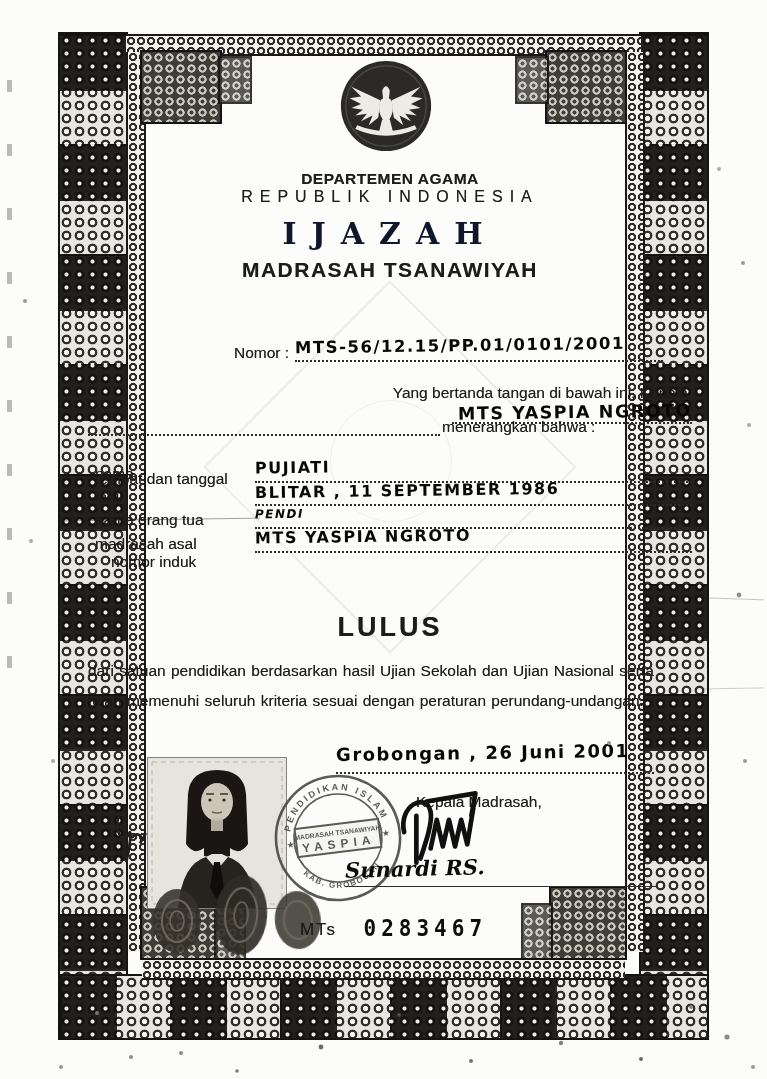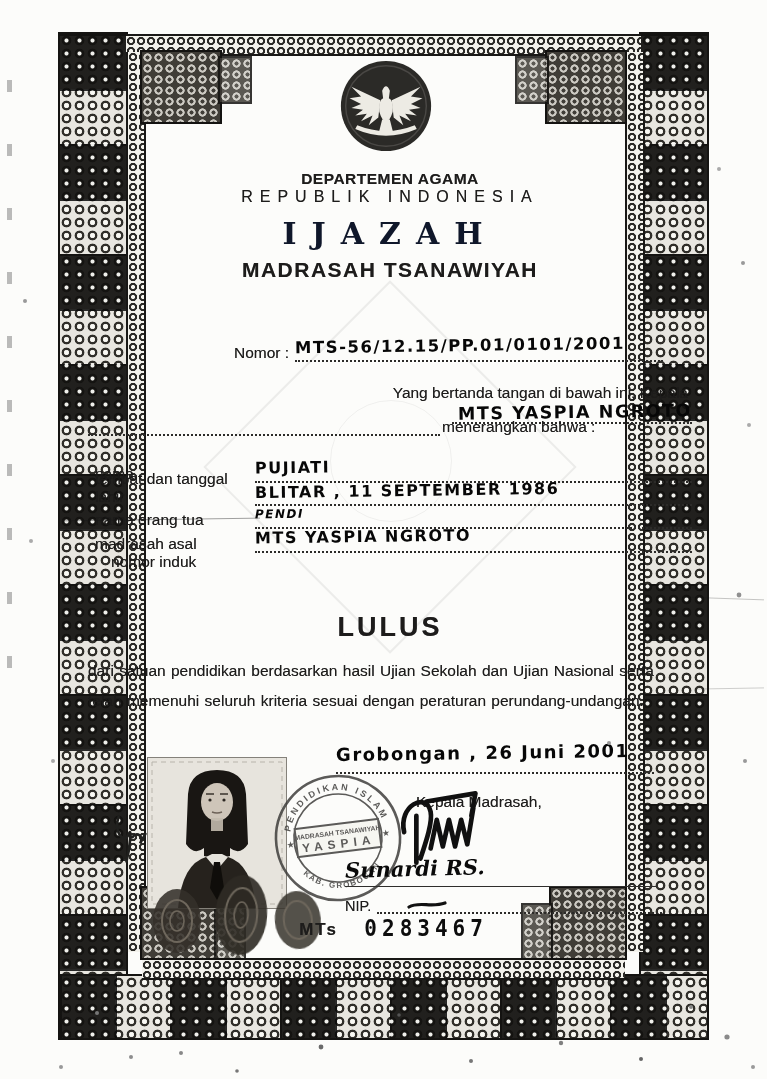--- a/index.html
+++ b/index.html
@@ -223,31 +223,23 @@
   </div>
 
   <div class="abs" style="left:396px;top:784px;width:112px;height:84px;z-index:5;">
     <svg viewBox="0 0 110 80" width="112" height="84">
       <path d="M8,46 C2,20 30,6 34,26 C36,36 30,54 24,72 M20,30 L20,76 M30,16 L78,8 L74,30 M34,62 L40,34 L46,60 L52,34 L58,60 L64,34 L70,58 L76,22" stroke="#101010" stroke-width="4.6" fill="none" stroke-linecap="round" stroke-linejoin="round"></path>
     </svg>
   </div>
 
   <div class="abs" style="left:345px;top:856px;font-family:'DejaVu Serif',serif;font-style:italic;font-weight:700;font-size:21px;color:#0a0a0a;transform:rotate(-1.5deg);z-index:6;">Sunardi RS.</div>
   <div class="abs" style="left:345px;top:886px;width:312px;border-bottom:1.8px solid #2f2e2c;"></div>
-  <div class="abs" style="left:345px;top:894px;display:flex;align-items:flex-end;">
-    <span class="printed" style="font-size:14.5px;margin-right:6px;">NIP.</span>
-    <span class="dotline" style="width:288px;height:18px;position:relative;">
-      <svg width="40" height="12" viewBox="0 0 40 12" style="position:absolute;left:30px;bottom:1px;">
-        <path d="M2,8 C12,2 24,9 38,4" stroke="#111" stroke-width="3.2" fill="none" stroke-linecap="round"></path>
-      </svg>
-    </span>
-  </div>
 
   <div class="abs" style="left:0;top:916px;width:767px;text-align:center;z-index:4;">
-    <span class="printed" style="font-size:17px;font-weight:bold;letter-spacing:2px;margin-right:22px;margin-left:20px;">MTs</span>
+    <span class="printed" style="font-size:17px;font-weight:normal;letter-spacing:2px;margin-right:22px;margin-left:20px;">MTs</span>
     <span style="font-family:'DejaVu Sans Mono',monospace;font-weight:700;font-size:21px;letter-spacing:5px;color:#0d0d0d;display:inline-block;transform:scaleY(1.12);">0283467</span>
   </div>
 
   <div class="crease" style="left:62px;top:519px;width:198px;transform:rotate(-.8deg);"></div>
   <div class="crease" style="left:686px;top:598px;width:78px;transform:rotate(2deg);opacity:.6;"></div>
   <div class="crease" style="left:694px;top:688px;width:70px;transform:rotate(-1deg);opacity:.5;"></div>
   <div id="edge-artifact"></div>
   <div id="specks"></div>
 
 </div>

